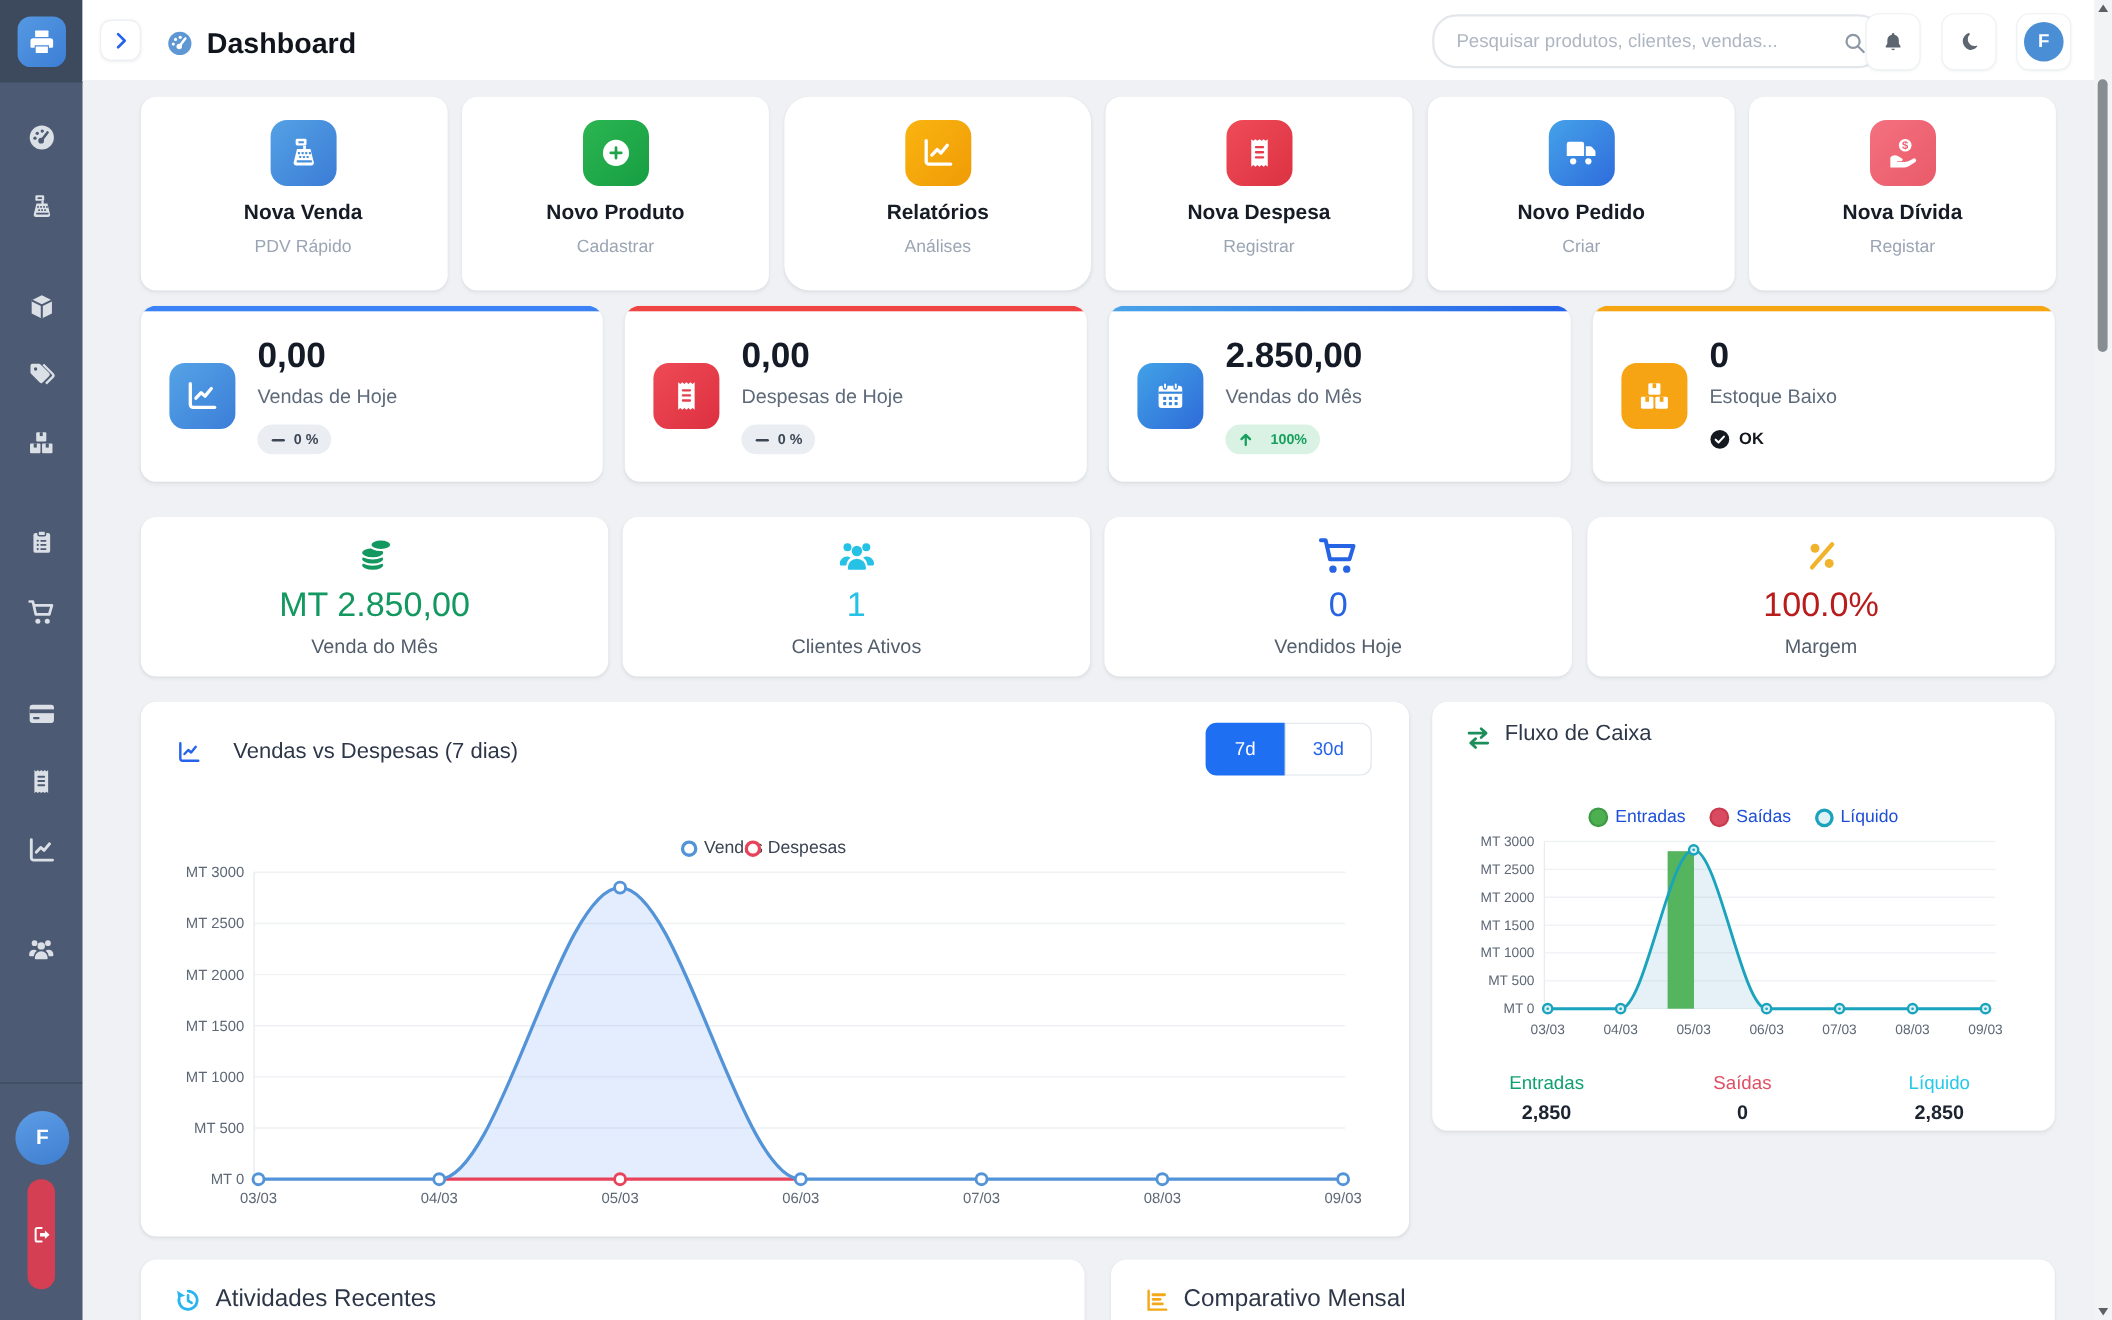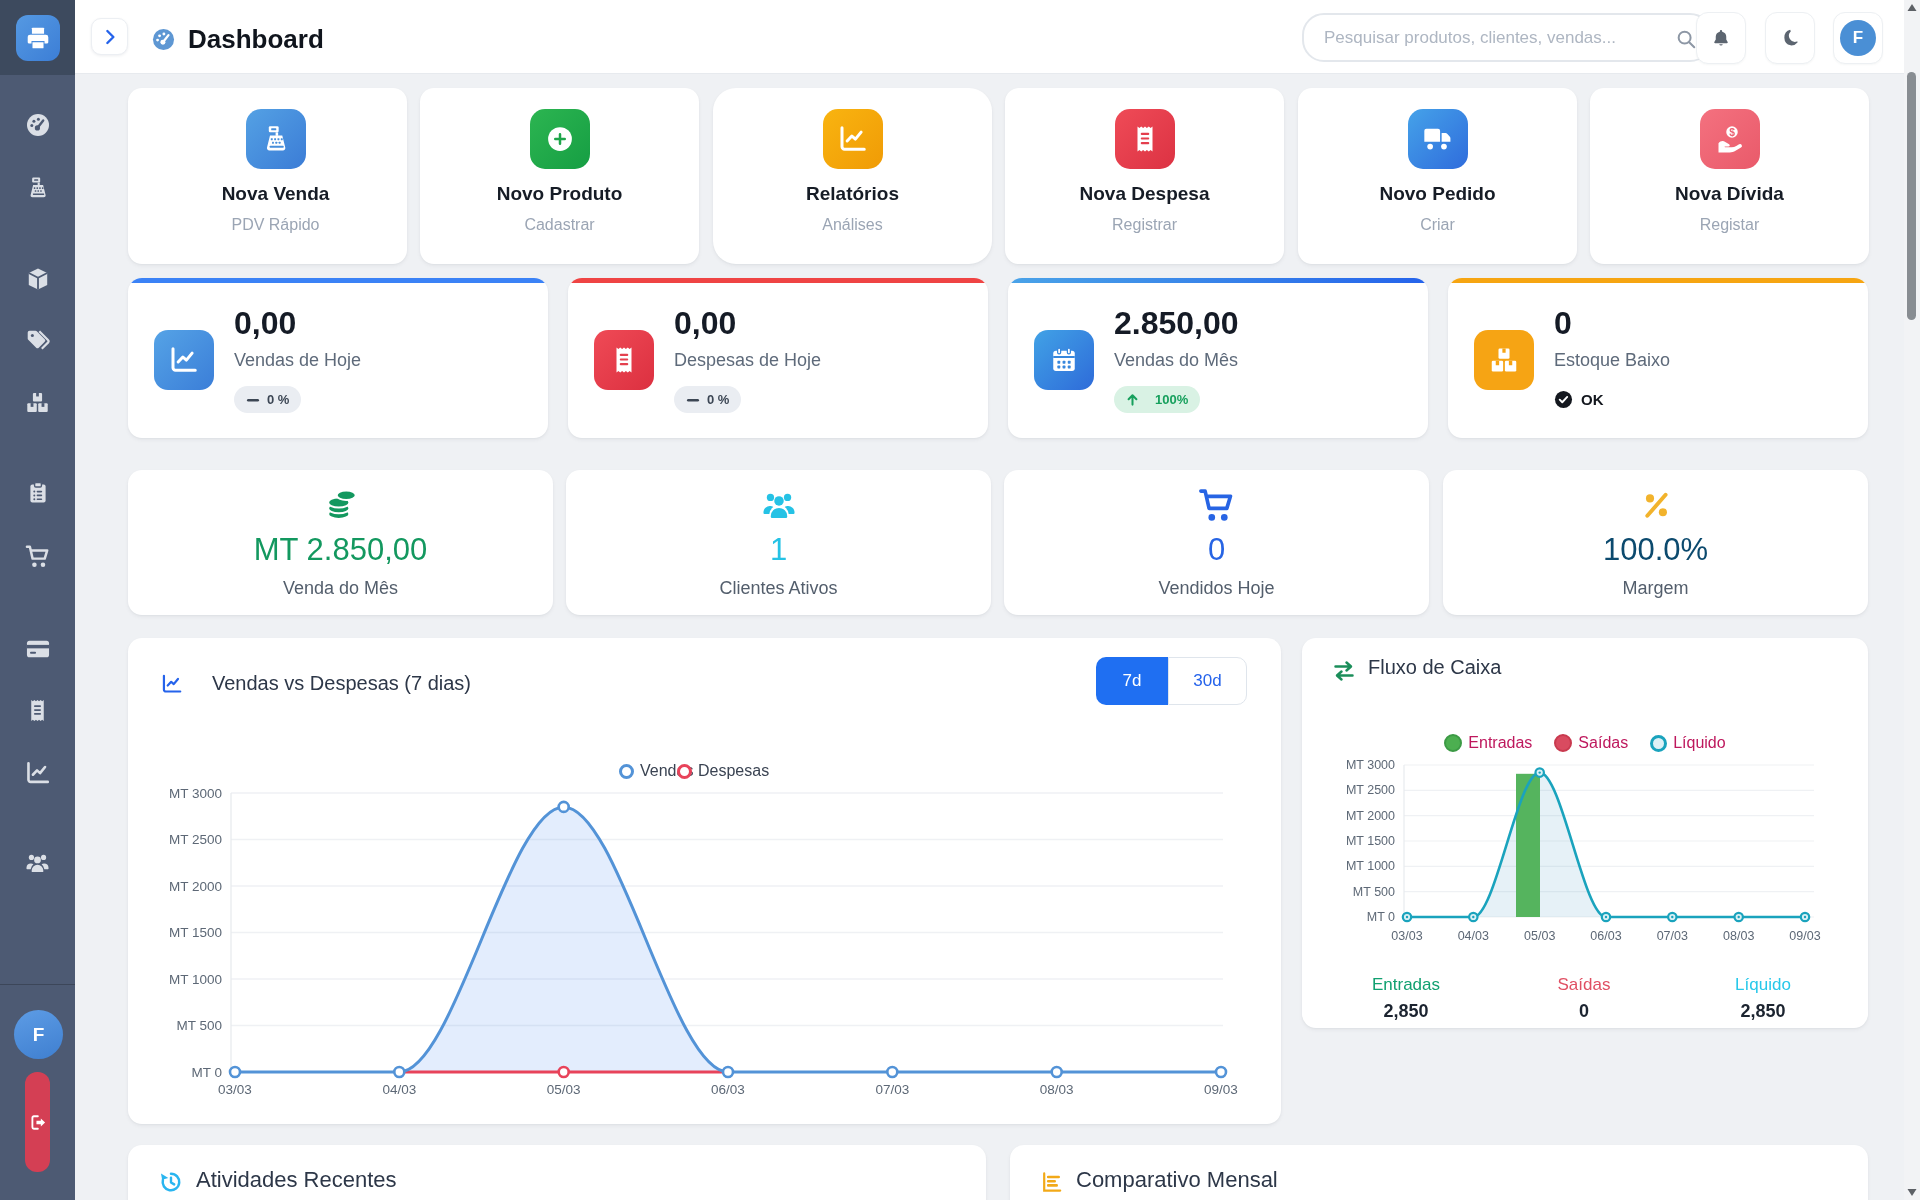--- a/index.html
+++ b/index.html
@@ -437,21 +437,21 @@
 </svg></div>
   <div class="mval" style="color:#2764e4;">0</div>
   <div class="mlabel">Vendidos Hoje</div>
 </div>
 <div class="card mcard" style="left:1443px;">
   <div style="margin-top:17px; height:36px;"><svg width="36" height="36" viewBox="0 0 24 24">
 <path d="M18.4 5.2L6.2 19.2" stroke="#f2b32c" stroke-width="2.6" stroke-linecap="round"></path>
 <circle cx="8" cy="7.6" r="2.7" fill="#f2b32c"></circle>
 <circle cx="16.6" cy="16.8" r="2.7" fill="#f2b32c"></circle>
 </svg></div>
-  <div class="mval" style="color:#0c4a6e;">100.0%</div>
+  <div class="mval" style="color:#b91c1c;">100.0%</div>
   <div class="mlabel">Margem</div>
 </div>
 
 <div class="card" id="chartcard">
   <div class="abs" style="left:33px; top:35px; width:22px; height:22px;"><svg width="22" height="22" viewBox="0 0 24 24" fill="none" stroke="#2563eb" stroke-width="2.4" stroke-linecap="round" stroke-linejoin="round">
 <path d="M3.2 3v15.2a2 2 0 002 2H21"></path>
 <path d="M7.3 13.6l3.8-4 2.8 2.5 4.6-5.6"></path>
 </svg></div>
   <div class="ctitle" style="left:84px; top:34px;">Vendas vs Despesas (7 dias)</div>
   <div class="b7d">7d</div>
@@ -536,21 +536,21 @@
 <circle cx="304.0" cy="279.0" r="4.2" fill="#daf0f5" stroke="#1aa3bd" stroke-width="2.2"></circle>
 <circle cx="304.0" cy="279.0" r="1.2" fill="#1aa3bd"></circle>
 <circle cx="370.3" cy="279.0" r="4.2" fill="#daf0f5" stroke="#1aa3bd" stroke-width="2.2"></circle>
 <circle cx="370.3" cy="279.0" r="1.2" fill="#1aa3bd"></circle>
 <circle cx="436.7" cy="279.0" r="4.2" fill="#daf0f5" stroke="#1aa3bd" stroke-width="2.2"></circle>
 <circle cx="436.7" cy="279.0" r="1.2" fill="#1aa3bd"></circle>
 <circle cx="503.0" cy="279.0" r="4.2" fill="#daf0f5" stroke="#1aa3bd" stroke-width="2.2"></circle>
 <circle cx="503.0" cy="279.0" r="1.2" fill="#1aa3bd"></circle>
 </svg>
 
-<div style="position:absolute; left:0; top:96px; width:566px; display:flex; justify-content:center; align-items:center; font-size:16px; color:#be185d;">
+<div style="position:absolute; left:0; top:96px; width:566px; display:flex; justify-content:center; align-items:center; font-size:16px; color:#1d4ed8;">
 <span style="width:18px;height:18px;border-radius:50%;background:#4caf50;border:2px solid #3c9a45;margin-right:6px;"></span>Entradas
 <span style="width:18px;height:18px;border-radius:50%;background:#d94b60;border:2px solid #c93a4f;margin:0 6px 0 22px;"></span>Saídas
 <span style="width:17px;height:17px;border-radius:50%;background:#ddf1f6;border:3px solid #1aa3bd;margin:0 6px 0 22px;"></span>Líquido
 </div>
 <div style="position:absolute; left:54px; top:337px; width:100px; text-align:center; font-size:17px; color:#10a070;">Entradas</div>
 <div style="position:absolute; left:54px; top:363px; width:100px; text-align:center; font-size:18px; font-weight:bold; color:#1c2430;">2,850</div>
 <div style="position:absolute; left:232px; top:337px; width:100px; text-align:center; font-size:17px; color:#e04f63;">Saídas</div>
 <div style="position:absolute; left:232px; top:363px; width:100px; text-align:center; font-size:18px; font-weight:bold; color:#1c2430;">0</div>
 <div style="position:absolute; left:411px; top:337px; width:100px; text-align:center; font-size:17px; color:#27c8ea;">Líquido</div>
 <div style="position:absolute; left:411px; top:363px; width:100px; text-align:center; font-size:18px; font-weight:bold; color:#1c2430;">2,850</div>

